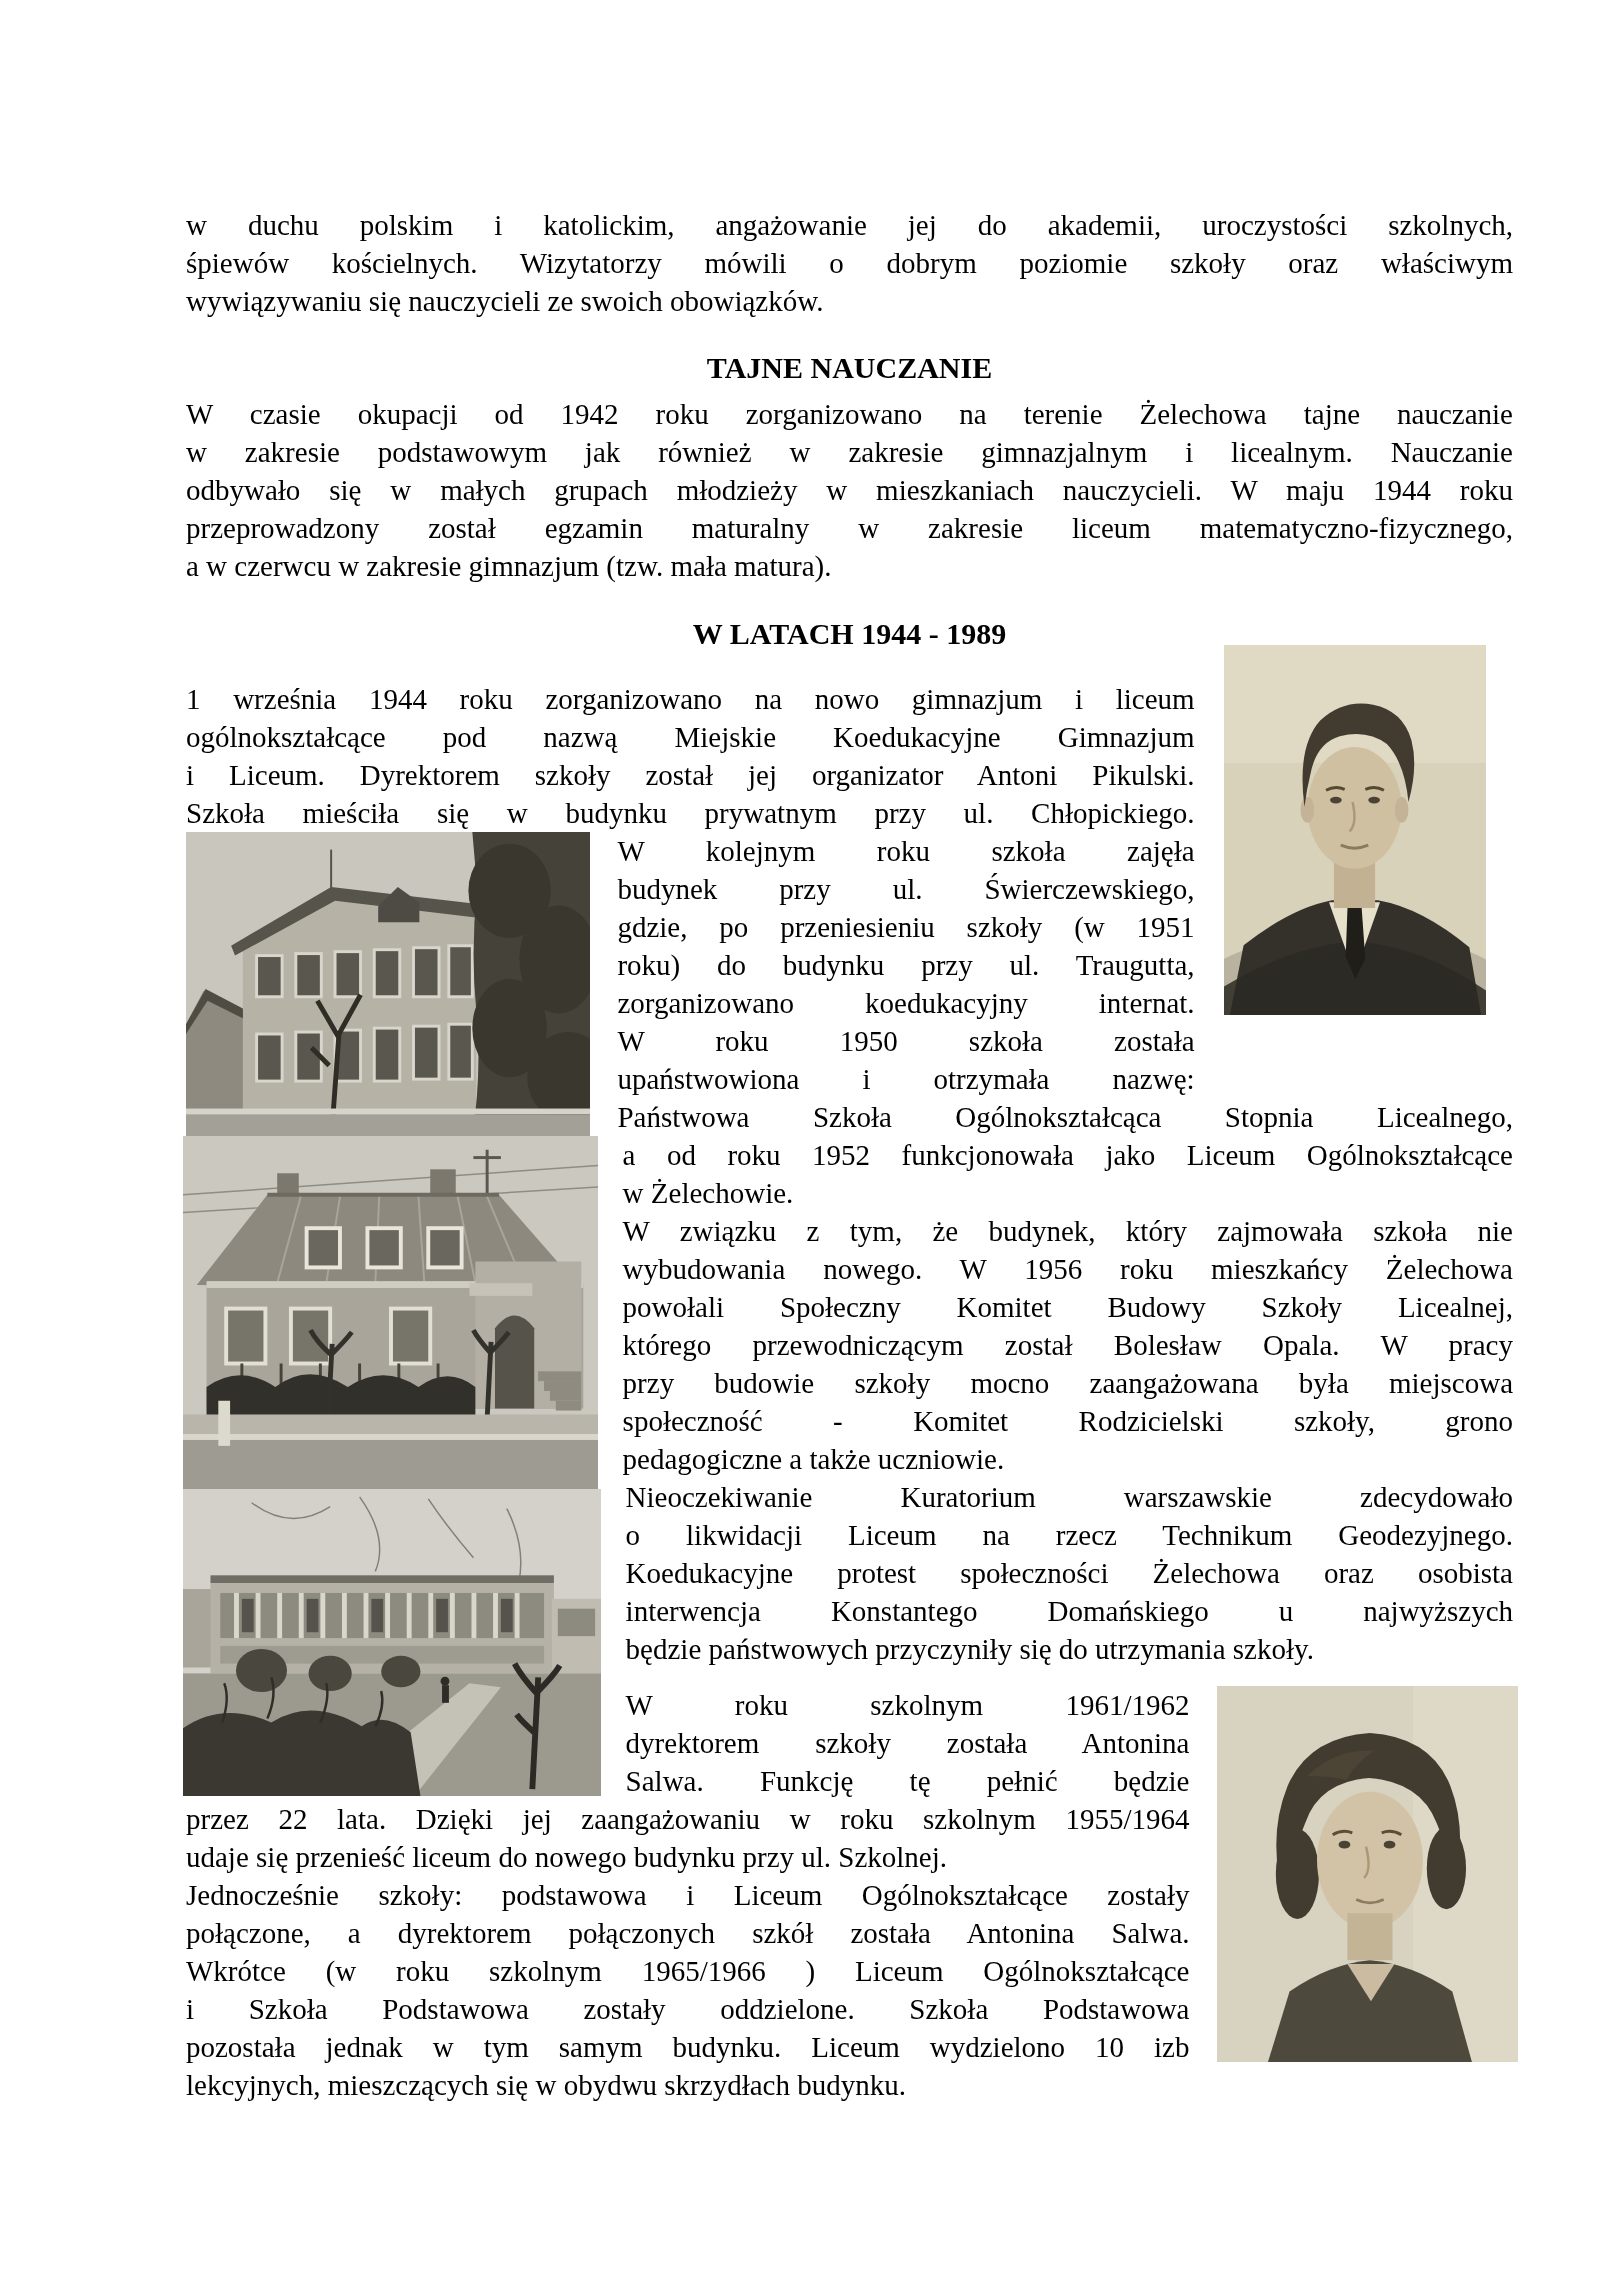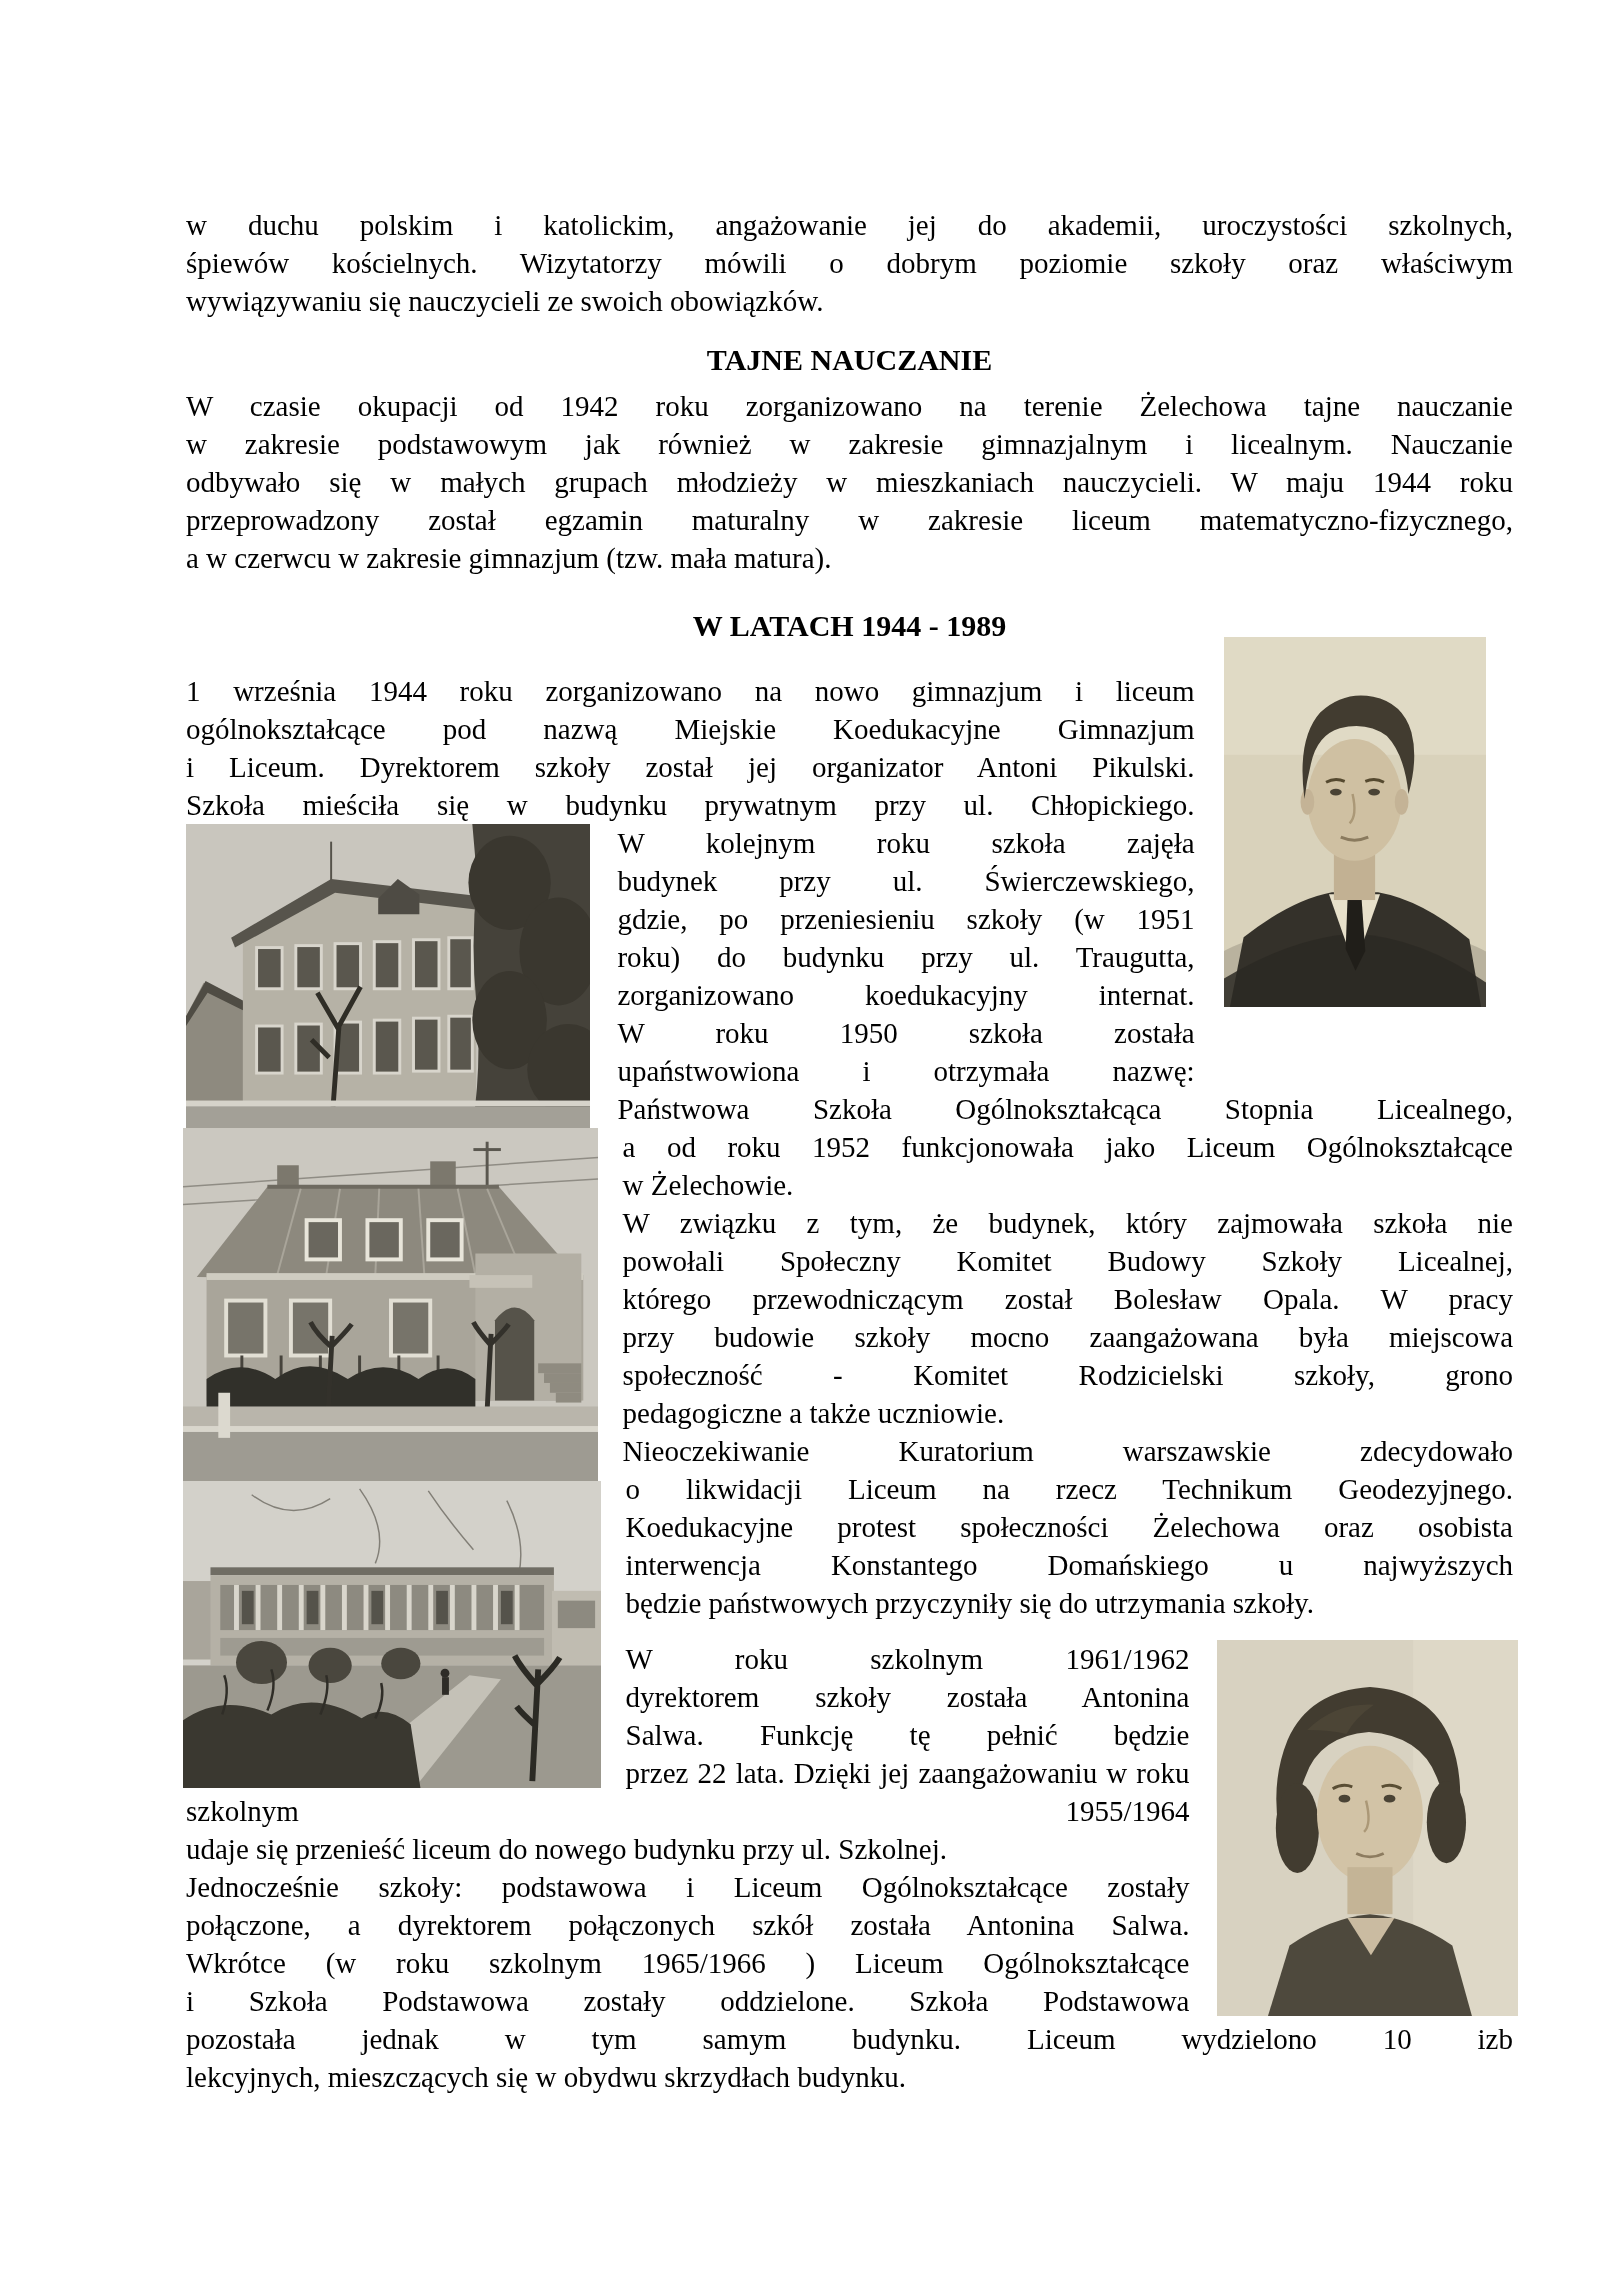--- a/index.html
+++ b/index.html
@@ -23,21 +23,21 @@
     overflow-wrap: normal;
   }
   .end-left .tline:last-child { text-align-last: left; }
   .h {
     text-align: center;
     font-weight: 700;
     font-size: 30px;
     line-height: 39px;
     margin: 0;
   }
-  .h-tajne  { margin-top: 20px; }
+  .h-tajne  { margin-top: 28px; }
   .h-latach { margin-top: 29px; }
   .para { margin: 0; }
   .p-tajne { margin-top: 7.8px; }
   .flow { margin-top: 27.4px; }
   .spacer { height: 17.6px; }
   .photo { overflow: hidden; background: #cfccc3; }
   .photo svg { display: block; width: 100%; height: 100%; }
   .ph-man   { float: right; width: 262px; height: 370px; margin: -35px 27.4px 71px 29px; }
   .ph-b1    { float: left;  width: 404px; height: 304px; margin: 0 27.4px 0 0; }
   .ph-b2    { float: left;  clear: left; width: 415px; height: 353px; margin: 0 24.5px 0 -2.9px; }
@@ -205,20 +205,21 @@
       </svg>
     </div>
 
     <div class="para end-left">
         <div class="tline">a od roku 1952 funkcjonowała jako Liceum Ogólnokształcące</div>
         <div class="tline">w Żelechowie.</div>
       </div>
 
     <div class="para end-left">
         <div class="tline">W związku z tym, że budynek, który zajmowała szkoła nie</div>
+        <div class="tline">wybudowania nowego. W 1956 roku mieszkańcy Żelechowa</div>
         <div class="tline">powołali Społeczny Komitet Budowy Szkoły Licealnej,</div>
         <div class="tline">którego przewodniczącym został Bolesław Opala. W pracy</div>
         <div class="tline">przy budowie szkoły mocno zaangażowana była miejscowa</div>
         <div class="tline">społeczność - Komitet Rodzicielski szkoły, grono</div>
         <div class="tline">pedagogiczne a także uczniowie.</div>
       </div>
 
     <div class="photo ph-b3" aria-label="Black-and-white photograph of a modern flat-roofed school building behind shrubs">
       <svg viewBox="0 0 426 313" preserveAspectRatio="none">
         <rect width="426" height="313" fill="#d3d1ca"></rect>

